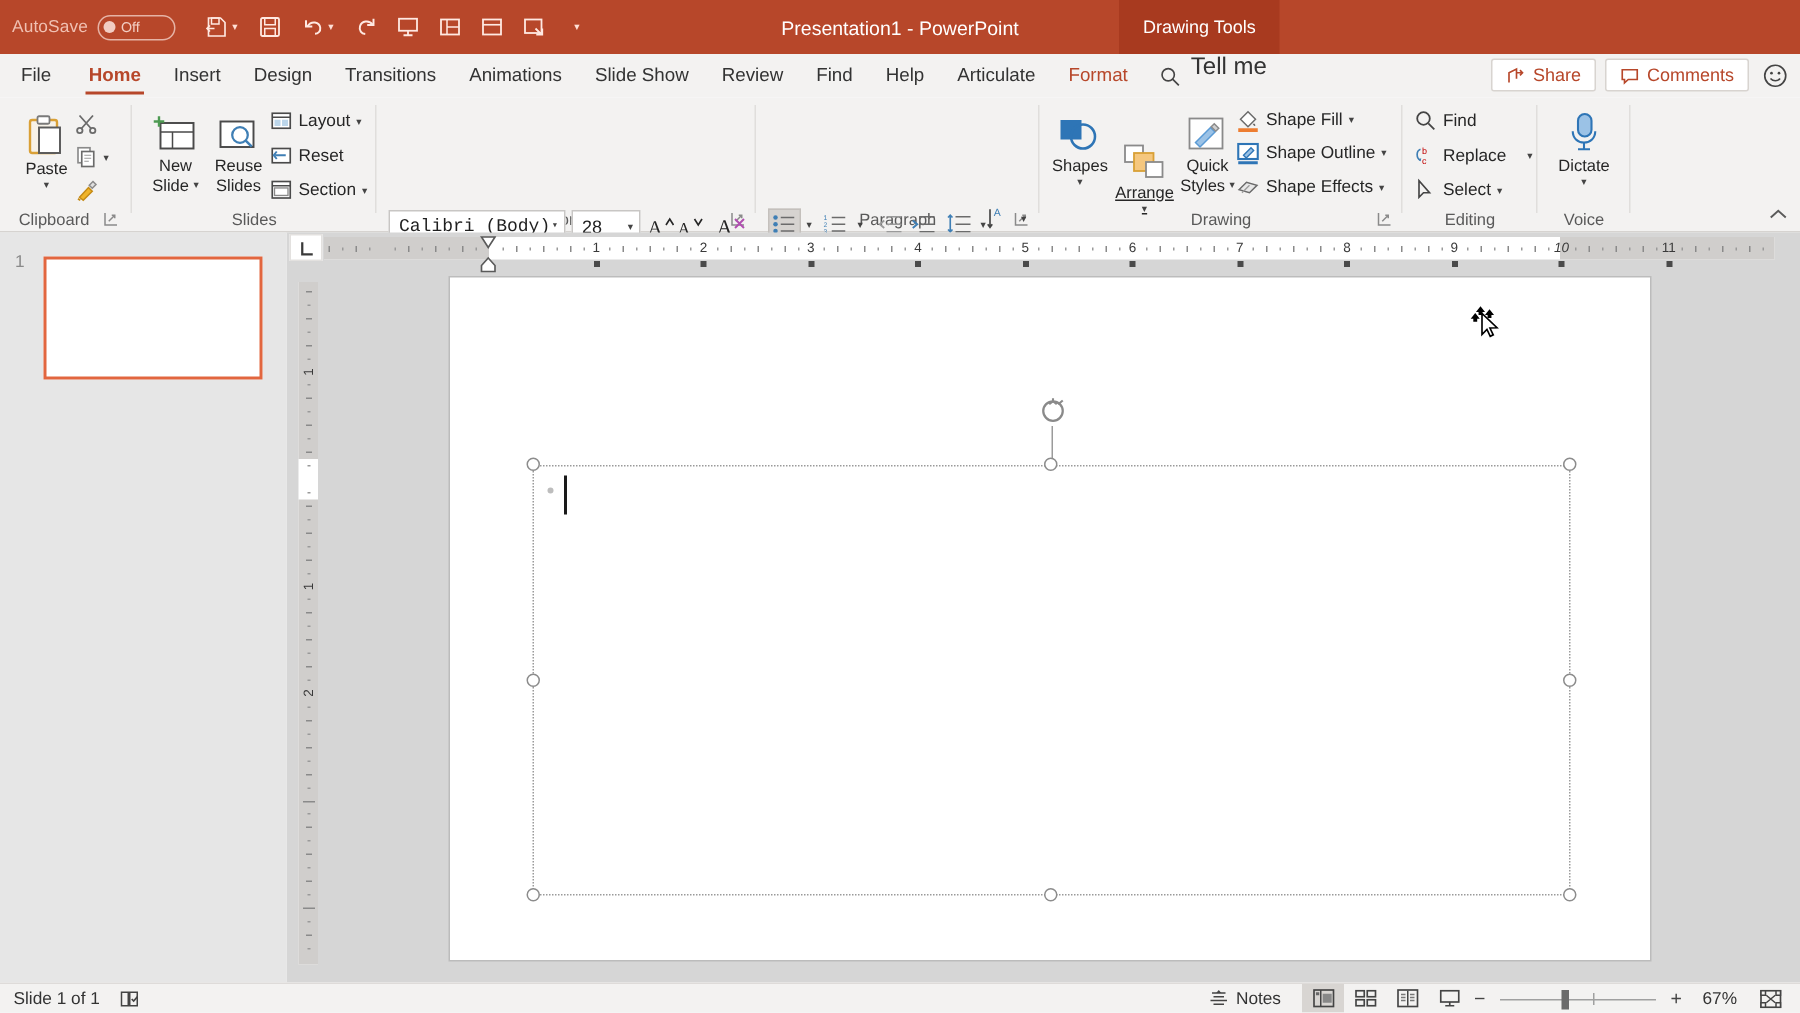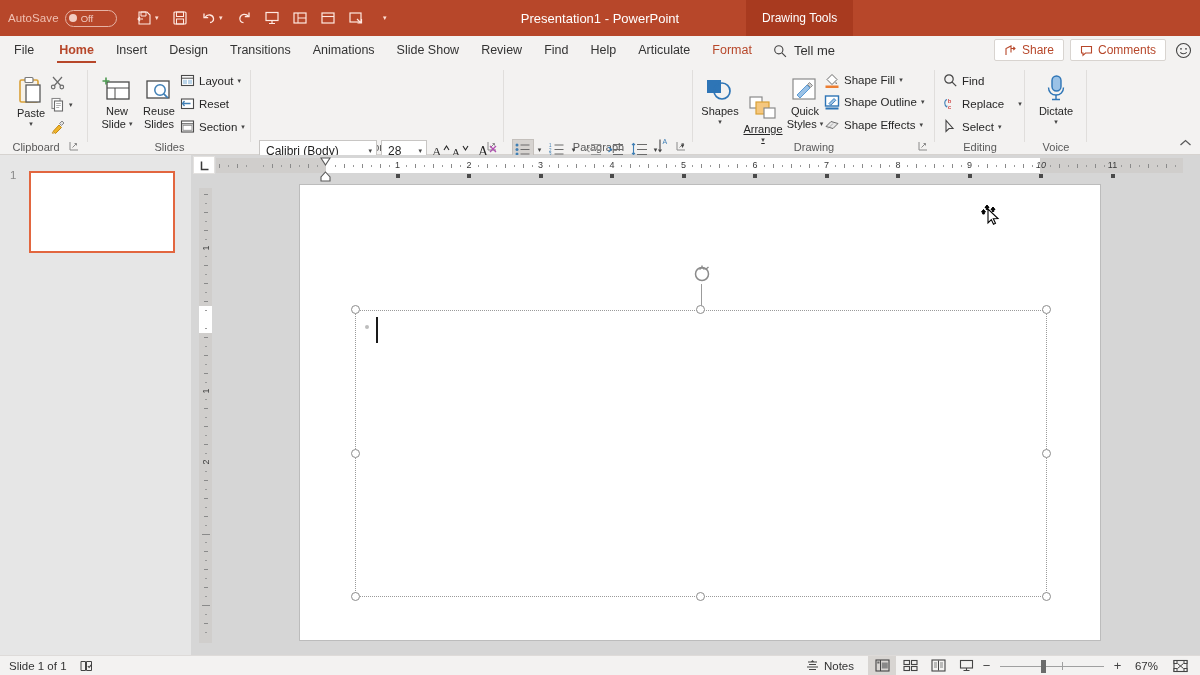--- a/index.html
+++ b/index.html
@@ -65,22 +65,22 @@
     font-size: 12.5px; color: #333333; white-space: nowrap;
   }
   .tab.first { padding-left: 14px; padding-right: 14px; }
   .tab.active { color: #b7472a; font-weight: bold; }
   .tab.active::after {
     content: ""; position: absolute; left: 9px; right: 9px; bottom: 2px;
     height: 2.5px; background: #b7472a;
   }
   .tab.ctx { color: #b7472a; }
   .tellme {
-    display: flex; align-items: center; gap: 7px; margin-left: 10px;
-    font-size: 13px; color: #333; height: 29px;
+    display: flex; gap: 7px; margin-left: 10px;
+    font-size: 16px; color: #333; height: 29px;
   }
   .tabstrip-right {
     position: absolute; right: 6px; top: 3px;
     display: flex; align-items: center; gap: 6px;
   }
   .pillbtn {
     display: flex; align-items: center; gap: 5px;
     padding: 3px 9px; border: 1px solid #d8d4d0; background: #ffffff;
     color: #b7472a; font-size: 12px; border-radius: 2px;
   }
@@ -112,21 +112,21 @@
   .smallrow {
     position: absolute; display: flex; align-items: center; gap: 4px;
     font-size: 11.5px; color: #262626; white-space: nowrap;
   }
   .iconbox { display: flex; align-items: center; justify-content: center; }
   .mini-caret { font-size: 7px; color: #444; }
 
   .fontname {
     position: absolute; left: 259px; top: 75px; width: 118px; height: 21px;
     border: 1px solid #c8c6c4; background: #fff;
-    display: flex; align-items: center; padding: 0 4px 0 6px; font-size: 12px;
+    display: flex; align-items: center; padding: 0 4px 0 6px; font-size: 12px; font-family: Liberation Mono, monospace;
   }
   .fontsize {
     position: absolute; left: 381px; top: 75px; width: 46px; height: 21px;
     border: 1px solid #c8c6c4; background: #fff;
     display: flex; align-items: center; padding: 0 4px 0 6px; font-size: 12px;
   }
   .combo-caret { margin-left: auto; font-size: 7px; color: #444; }
   .fmtbtn {
     position: absolute; width: 20px; height: 22px;
     display: flex; align-items: center; justify-content: center;

